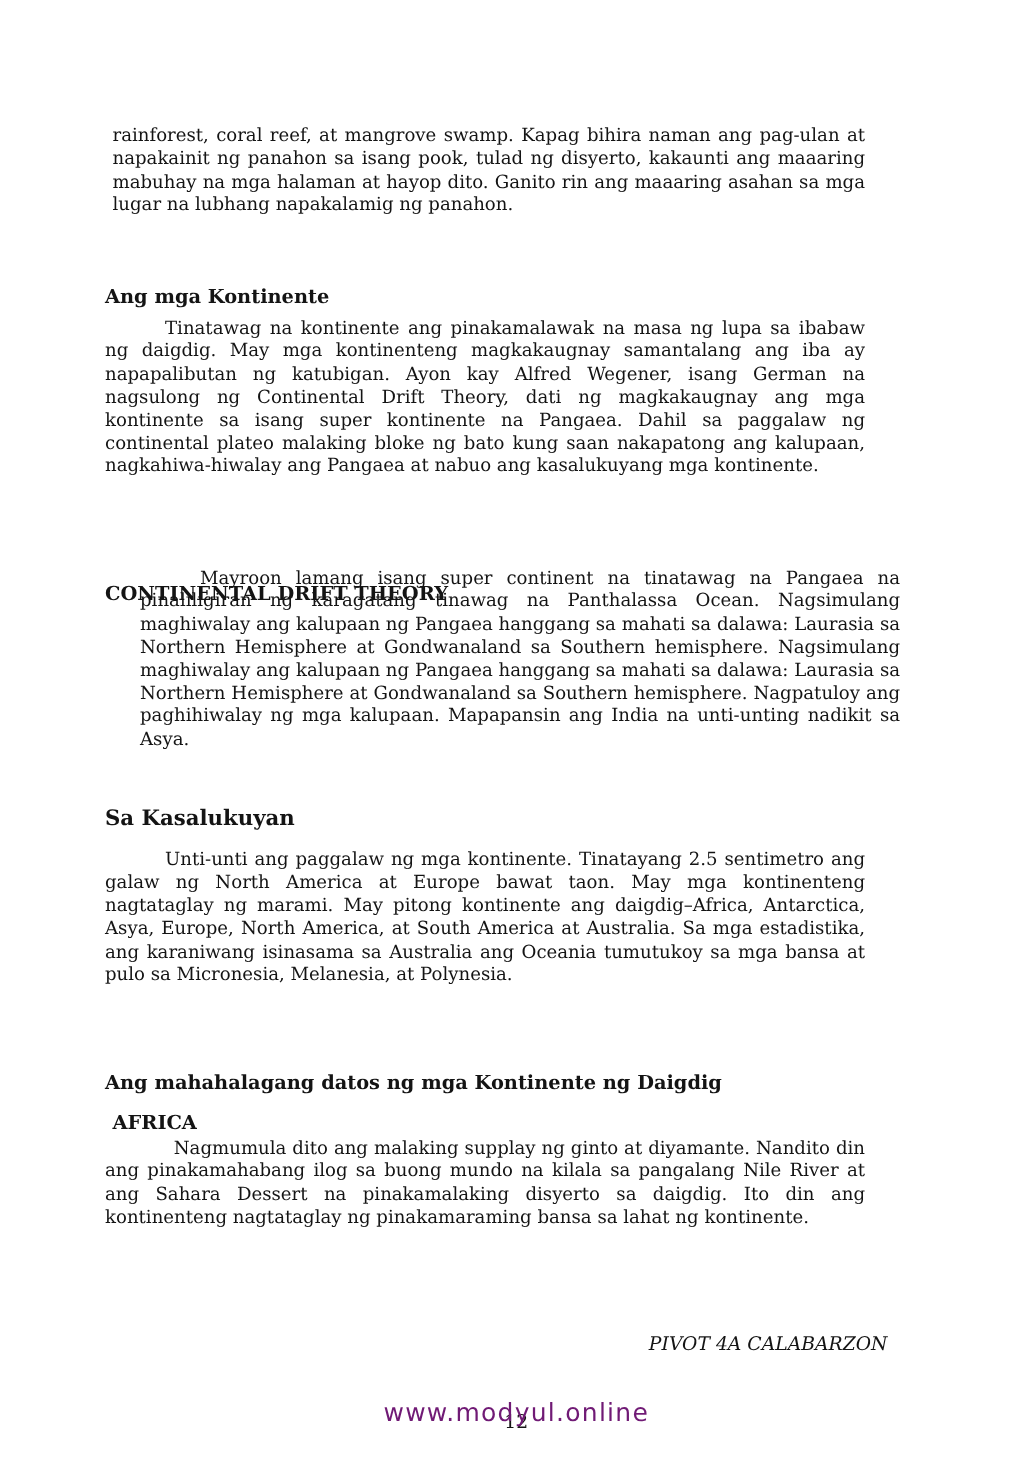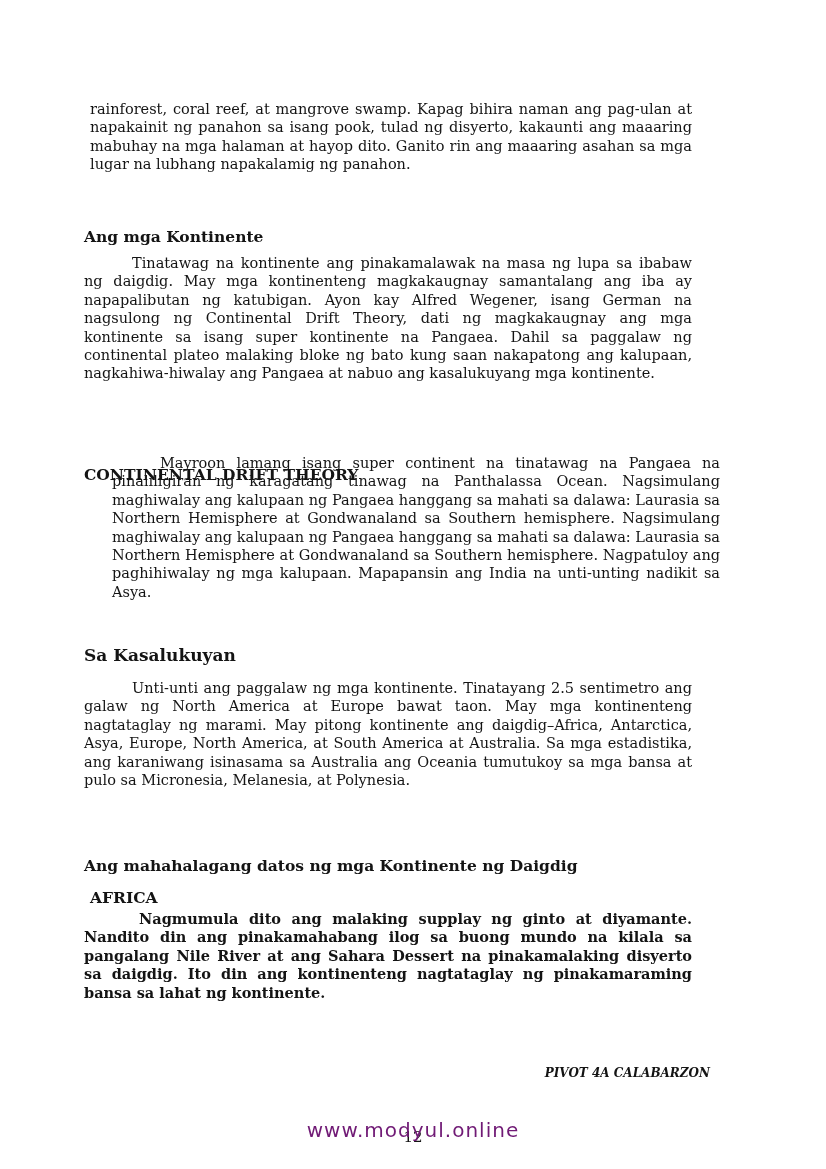--- a/index.html
+++ b/index.html
@@ -21,21 +21,21 @@
     left: 84px;
     width: 608px;
   }
   .body-text {
     font-size: 14.5px;
     line-height: 18.4px;
     text-align: justify;
     margin: 0;
   }
   .indent { text-indent: 48px; }
-  .indent-lg { text-indent: 55px; font-weight: bold; }
+  .indent-lg { text-indent: 55px; }
   .pad-left { padding-left: 6px; width: 602px; }
   .heading {
     font-weight: bold;
     font-size: 15.5px;
     margin: 0;
   }
   .heading-lg {
     font-weight: bold;
     font-size: 17px;
     margin: 0;
@@ -43,22 +43,21 @@
   .heading-center {
     font-weight: bold;
     font-size: 15.5px;
     margin: 0;
   }
   .footer-module {
     position: absolute;
     top: 1066px;
     right: 116px;
     font-style: italic;
-    font-size: 12px;
-    font-weight: bold;
+    font-size: 15px;
   }
   .page-number {
     position: absolute;
     top: 1128px;
     left: 0;
     width: 826px;
     text-align: center;
     font-size: 15px;
   }
   .watermark {

